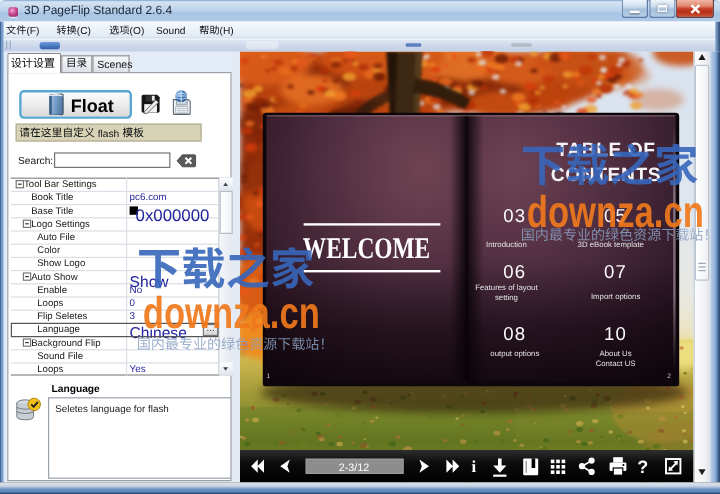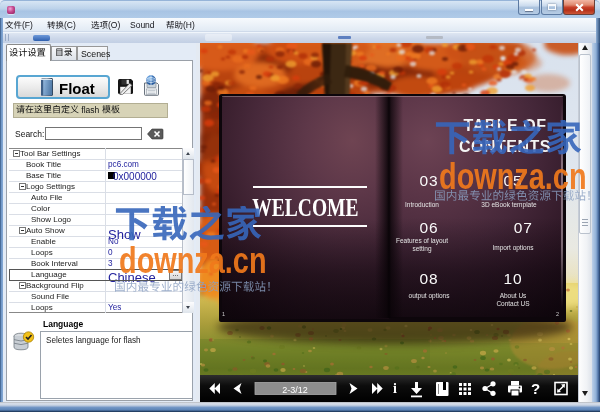--- a/index.html
+++ b/index.html
@@ -4,20 +4,21 @@
 html,body{width:600px;height:412px;overflow:hidden;background:#1a1a1a}
 body{font-family:"Liberation Sans",sans-serif;position:relative}
 .a{position:absolute}
 #win{position:absolute;left:0;top:0;width:600px;height:412px;background:#e3ebf6}
 .tri{width:0;height:0}
 </style></head><body>
 <div id="win">
 
 <div class="a" style="left:0;top:0;width:600px;height:18px;background:linear-gradient(180deg,#d7e5f4 0%,#bcd2ea 45%,#a8c4e4 60%,#b0cbe8 100%);border-top:1px solid #96b4d8;border-radius:5px 5px 0 0"></div>
 <div class="a" style="left:7px;top:6px;width:8px;height:8px;border-radius:2px;background:radial-gradient(circle at 40% 35%,#f2a8d8 0%,#c4488e 45%,#8c2060 100%);box-shadow:0 1px 1px rgba(255,255,255,.6)"></div>
+<div class="a" style="left:20px;top:4px;font-size:10px;color:#1c2636;letter-spacing:0">3D PageFlip Standard 2.6.4</div>
 <div class="a" style="left:518px;top:0;width:22px;height:15px;border:1px solid #5c7aa2;border-top:none;border-radius:0 0 3px 3px;background:linear-gradient(180deg,#eef4fa 0%,#ccdcee 40%,#a8c0dc 55%,#b6cce4 100%)">
  <div class="a" style="left:6px;top:9px;width:8px;height:2px;background:#fff;box-shadow:0 1px 1px rgba(60,76,100,.7)"></div>
     </div>
 <div class="a" style="left:540.5px;top:0;width:22px;height:15px;border:1px solid #5c7aa2;border-top:none;border-radius:0 0 3px 3px;background:linear-gradient(180deg,#eef4fa 0%,#ccdcee 40%,#a8c0dc 55%,#b6cce4 100%)">
  <div class="a" style="left:6.5px;top:4px;width:8px;height:6px;border:1px solid #f8fafc;border-top:2px solid #f8fafc;box-shadow:0 0 2px rgba(60,76,100,.8)"></div>
     </div>
 <div class="a" style="left:563px;top:0;width:32px;height:15px;border:1px solid #6a4038;border-top:none;border-radius:0 0 3px 3px;background:linear-gradient(180deg,#f2b6a4 0%,#e08a70 35%,#c8402a 52%,#b43018 72%,#cc5436 100%)">
  <svg class="a" style="left:11px;top:3px" width="9" height="9" viewBox="0 0 9 9">
         <path d="M1.2 1.2 L7.8 7.8 M7.8 1.2 L1.2 7.8" stroke="#fff" stroke-width="2"></path>
       </svg>
@@ -114,21 +115,21 @@
       </defs>
  <path d="M2.5 8 L15 8 L16.5 9.5 L16.5 19.5 Q16.5 20.3 15.7 20.3 L3.3 20.3 Q2.5 20.3 2.5 19.5 Z" fill="#f2f4f6" stroke="#5a6470" stroke-width=".9"></path>
  <path d="M5 8 L14 8 L14 12.5 L5 12.5 Z" fill="#c8d2da" stroke="#7a848e" stroke-width=".6"></path>
  <rect x="4.5" y="14" width="10" height="5.6" fill="#fff" stroke="#8a949e" stroke-width=".6"></rect>
  <path d="M5.5 15.5 h8 M5.5 17 h8 M5.5 18.5 h8" stroke="#aab4be" stroke-width=".7"></path>
  <circle cx="9" cy="5.2" r="4.9" fill="url(#glb)"></circle>
  <path d="M4.8 3.6 Q9 1.2 13.2 3.6 M4.4 6.4 Q9 9 13.6 6.4 M9 .4 L9 10 M4.1 5 L13.9 5" stroke="#d8e8f6" stroke-width=".8" fill="none"></path>
 </svg>
 
 <div class="a" style="left:13px;top:103px;width:155px;height:15px;background:#d7d3b7;border:1px solid #b2ae93"></div>
-<div class="a" style="left:16px;top:105px;white-space:nowrap;display:flex;height:11px">
+<div class="a" style="left:16px;top:105px;white-space:nowrap;display:flex;align-items:center;height:11px">
       <svg style="vertical-align:top" width="63.0" height="9.0" viewBox="0 -84 700 100" preserveAspectRatio="none" fill="#111">
         <path transform="translate(0 0)" d="M10.7 -77.2C15.9 -72.5 22.5 -65.9 25.6 -61.7L30.7 -67.0C27.6 -71.1 20.8 -77.3 15.5 -81.8ZM4.2 -52.6V-45.4H19.2V-8.8C19.2 -4.4 16.2 -1.4 14.4 -0.2C15.7 1.3 17.7 4.4 18.4 6.2C19.8 4.1 22.4 2 39.3 -11.0C38.5 -12.5 37.3 -15.4 36.8 -17.4L26.4 -9.6V-52.6ZM49.4 -21.2H80.8V-13.0H49.4ZM49.4 -26.5V-34.2H80.8V-26.5ZM61.4 -84.0V-76.2H38.2V-70.4H61.4V-64.0H40.7V-58.5H61.4V-51.6H35.2V-45.8H96.0V-51.6H68.8V-58.5H89.9V-64.0H68.8V-70.4H92.9V-76.2H68.8V-84.0ZM42.4 -40.0V7.9H49.4V-7.5H80.8V-0.5C80.8 0.7 80.3 1.1 79 1.2C77.6 1.3 72.8 1.3 67.7 1.1C68.7 2.9 69.6 5.7 69.9 7.6C77 7.6 81.6 7.6 84.3 6.4C87.2 5.3 88 3.3 88 -0.4V-40.0Z"></path>
         <path transform="translate(100 0)" d="M39.1 -84.0C37.7 -78.9 35.9 -73.6 33.8 -68.5H6.3V-61.3H30.5C24.1 -48.5 15.3 -36.6 3.8 -28.6C5 -26.9 6.9 -23.7 7.7 -21.7C11.9 -24.7 15.8 -28.1 19.3 -31.8V7.6H26.8V-40.7C31.5 -47.1 35.6 -54.1 39 -61.3H93.9V-68.5H42.1C43.9 -73 45.5 -77.6 46.9 -82.1ZM59.8 -56.1V-36.8H37.3V-29.8H59.8V-1.4H33.3V5.6H93.8V-1.4H67.3V-29.8H90.0V-36.8H67.3V-56.1Z"></path>
         <path transform="translate(200 0)" d="M6.1 -75.7C11.4 -71 17.5 -64.3 20.3 -59.8L26.5 -64.2C23.6 -68.7 17.3 -75.2 11.9 -79.6ZM25.1 -46.3H4.9V-39.3H17.9V-10.2C13.5 -8.6 8.5 -4.8 3.6 -0.1L8.9 7.2C13.7 1.5 18.6 -3.7 22 -3.7C24.2 -3.7 27.3 -1 31.5 1.3C38.4 5 46.9 6 58.8 6.0C68.9 6 86 5.4 93.9 4.9C94 2.5 95.3 -1.3 96.2 -3.5C86.1 -2.3 70.3 -1.6 59 -1.6C48.2 -1.6 39.3 -2.2 33 -5.7C29.4 -7.6 27.2 -9.3 25.1 -10.3ZM32.6 -51.2C40.5 -45.8 49.2 -39.3 57.6 -32.8C50.1 -25.2 40.7 -19.6 29 -15.5C30.4 -13.9 32.7 -10.6 33.5 -8.9C45.5 -13.7 55.4 -20 63.3 -28.3C72 -21.3 79.8 -14.5 85 -9.2L90.8 -14.8C85.2 -20.1 77 -26.9 68 -33.8C73.9 -41.4 78.5 -50.5 81.8 -61.3H94.5V-68.4H62.0L67 -70.2C65.7 -74.1 62.4 -80.1 59.5 -84.6L52.3 -82.3C55 -78 57.9 -72.3 59.2 -68.4H29.5V-61.3H73.9C71.1 -52.3 67.2 -44.7 62.2 -38.2C53.9 -44.4 45.4 -50.6 37.8 -55.7Z"></path>
         <path transform="translate(300 0)" d="M22.9 -54.4H46.8V-41.6H22.9ZM54 -54.4H78.3V-41.6H54.0ZM22.9 -73.2H46.8V-60.7H22.9ZM54 -73.2H78.3V-60.7H54.0ZM12.2 -23.3V-16.3H46.3V-1.9H5.4V5.1H94.8V-1.9H54.4V-16.3H89.4V-23.3H54.4V-34.9H86.1V-80.0H15.4V-34.9H46.3V-23.3Z"></path>
         <path transform="translate(400 0)" d="M23.9 -41.1H77.4V-26.4H23.9ZM23.9 -48.2V-63.1H77.4V-48.2ZM23.9 -19.4H77.4V-4.6H23.9ZM45.5 -84.2C44.7 -80.2 43.1 -74.7 41.6 -70.3H16.3V8.1H23.9V2.5H77.4V7.6H85.3V-70.3H49.2C50.9 -74.1 52.6 -78.7 54.2 -83.0Z"></path>
         <path transform="translate(500 0)" d="M22.4 -37.8C20.3 -19.7 14.8 -5.4 3.6 3.3C5.4 4.4 8.5 6.9 9.7 8.3C16.4 2.5 21.2 -5.1 24.7 -14.4C33.9 2.9 48.9 6.4 69.8 6.4H93.2C93.5 4.2 94.9 0.6 96 -1.2C91.1 -1.1 73.9 -1.1 70.2 -1.1C64.3 -1.1 58.8 -1.4 53.8 -2.3V-22.5H83.6V-29.5H53.8V-45.9H79.5V-53.2H21.1V-45.9H46.0V-4.4C37.8 -7.5 31.5 -13.4 27.6 -23.9C28.6 -28 29.4 -32.4 30 -37.0ZM42.6 -82.6C44.3 -79.6 46.1 -75.8 47.2 -72.7H8.2V-50.9H15.6V-65.6H84.1V-50.9H91.8V-72.7H55.8C54.8 -76 52.2 -81 50 -84.7Z"></path>
         <path transform="translate(600 0)" d="M41.3 -81.9C44.9 -74.4 49.4 -64.2 51.2 -57.6L58 -60.4C56 -67 51.6 -76.8 47.8 -84.4ZM79.2 -76.7C73 -57.5 63.8 -40.5 50.3 -26.8C37.7 -39.5 27.9 -55.3 21.4 -72.5L14.5 -70.3C21.8 -51.6 31.8 -34.9 44.7 -21.4C33.8 -11.8 20.3 -4 3.6 1.5C5 3.1 6.8 6 7.7 7.9C24.9 1.9 38.8 -6.2 50.1 -16.2C61.6 -5.6 75.2 2.7 91 7.9C92.2 5.9 94.5 2.8 96.2 1.2C80.8 -3.5 67.2 -11.4 55.8 -21.6C70.1 -36.1 79.8 -53.9 86.9 -74.3Z"></path>
       </svg>
       <span style="font-size:8.5px;color:#111">&nbsp;flash&nbsp;</span>
@@ -162,36 +163,36 @@
 <div class="a" style="left:9px;top:302.0px;width:173px;height:1px;background:#dadee6"></div>
 <div class="a" style="left:105px;top:148px;width:1px;height:165px;background:#dadee6"></div>
 <div class="a" style="left:182px;top:148px;width:1px;height:165px;background:#b9bfc9"></div>
 <div class="a" style="left:13px;top:150.0px;width:7px;height:7px;border:1px solid #777;background:#fff"></div>
 <div class="a" style="left:15.0px;top:153.0px;width:3px;height:1px;background:#333"></div>
 <div class="a" style="left:20px;top:149.0px;font-size:8px;color:#1a1a1a;white-space:nowrap">Tool Bar Settings</div>
 <div class="a" style="left:26px;top:160.0px;font-size:8px;color:#1a1a1a;white-space:nowrap">Book Title</div>
 <div class="a" style="left:108px;top:160.0px;font-size:8.2px;color:#23239e">pc6.com</div>
 <div class="a" style="left:26px;top:171.0px;font-size:8px;color:#1a1a1a;white-space:nowrap">Base Title</div>
 <div class="a" style="left:108px;top:172.0px;width:7px;height:7px;background:#000"></div>
-<div class="a" style="left:113px;top:171.0px;font-size:10px;color:#23239e">0x000000</div>
+<div class="a" style="left:113px;top:171.0px;font-size:14px;color:#23239e">0x000000</div>
 <div class="a" style="left:19px;top:183.0px;width:7px;height:7px;border:1px solid #777;background:#fff"></div>
 <div class="a" style="left:21.0px;top:186.0px;width:3px;height:1px;background:#333"></div>
 <div class="a" style="left:26px;top:182.0px;font-size:8px;color:#1a1a1a;white-space:nowrap">Logo Settings</div>
 <div class="a" style="left:31px;top:193.0px;font-size:8px;color:#1a1a1a;white-space:nowrap">Auto File</div>
 <div class="a" style="left:31px;top:204.0px;font-size:8px;color:#1a1a1a;white-space:nowrap">Color</div>
 <div class="a" style="left:31px;top:215.0px;font-size:8px;color:#1a1a1a;white-space:nowrap">Show Logo</div>
 <div class="a" style="left:108px;top:227px;font-size:13px;color:#23239e">Show</div>
 <div class="a" style="left:19px;top:227.0px;width:7px;height:7px;border:1px solid #777;background:#fff"></div>
 <div class="a" style="left:21.0px;top:230.0px;width:3px;height:1px;background:#333"></div>
 <div class="a" style="left:26px;top:226.0px;font-size:8px;color:#1a1a1a;white-space:nowrap">Auto Show</div>
 <div class="a" style="left:31px;top:237.0px;font-size:8px;color:#1a1a1a;white-space:nowrap">Enable</div>
 <div class="a" style="left:108px;top:237.0px;font-size:8.2px;color:#23239e">No</div>
 <div class="a" style="left:31px;top:248.0px;font-size:8px;color:#1a1a1a;white-space:nowrap">Loops</div>
 <div class="a" style="left:108px;top:248.0px;font-size:8.2px;color:#23239e">0</div>
-<div class="a" style="left:31px;top:259.0px;font-size:8px;color:#1a1a1a;white-space:nowrap">Book Interval</div>
+<div class="a" style="left:31px;top:259.0px;font-size:8px;color:#1a1a1a;white-space:nowrap">Flip Seletes</div>
 <div class="a" style="left:108px;top:259.0px;font-size:8.2px;color:#23239e">3</div>
 <div class="a" style="left:31px;top:270.0px;font-size:8px;color:#1a1a1a;white-space:nowrap">Language</div>
 <div class="a" style="left:108px;top:270.0px;font-size:13px;color:#23239e">Chinese</div>
 <div class="a" style="left:19px;top:282.0px;width:7px;height:7px;border:1px solid #777;background:#fff"></div>
 <div class="a" style="left:21.0px;top:285.0px;width:3px;height:1px;background:#333"></div>
 <div class="a" style="left:26px;top:281.0px;font-size:8px;color:#1a1a1a;white-space:nowrap">Background Flip</div>
 <div class="a" style="left:31px;top:292.0px;font-size:8px;color:#1a1a1a;white-space:nowrap">Sound File</div>
 <div class="a" style="left:31px;top:303.0px;font-size:8px;color:#1a1a1a;white-space:nowrap">Loops</div>
 <div class="a" style="left:108px;top:303.0px;font-size:8.2px;color:#23239e">Yes</div>
 <div class="a" style="left:9px;top:269px;width:173px;height:12px;border:1px solid #555"></div>
@@ -752,21 +753,21 @@
 
 <div class="a" style="left:53px;top:143px;width:114px;height:2px;background:#fdfdfd"></div>
 <div class="a" style="left:53px;top:182px;width:114px;height:2px;background:#fdfdfd"></div>
 <div class="a" style="left:38px;top:151px;width:130px;text-align:center;font-family:'Liberation Serif',serif;font-weight:bold;font-size:25px;color:#fff;transform:scale(.78,1);transform-origin:50% 0">WELCOME</div>
 
 <div class="a" style="left:252px;top:72px;width:106px;text-align:center;font-weight:bold;font-size:16px;letter-spacing:.5px;color:#f4f4f4;line-height:21px">TABLE OF<br>CONTENTS</div>
 
 <div class="a" style="left:209px;top:129px;width:40px;text-align:center;font-size:15.5px;color:#fafafa;letter-spacing:1px">03</div>
 <div class="a" style="left:293px;top:129px;width:40px;text-align:center;font-size:15.5px;color:#fafafa;letter-spacing:1px">05</div>
 <div class="a" style="left:209px;top:176px;width:40px;text-align:center;font-size:15.5px;color:#fafafa;letter-spacing:1px">06</div>
-<div class="a" style="left:293px;top:176px;width:40px;text-align:right;font-size:15.5px;color:#fafafa;letter-spacing:1px">07</div>
+<div class="a" style="left:293px;top:176px;width:40px;text-align:center;font-size:15.5px;color:#fafafa;letter-spacing:1px">07</div>
 <div class="a" style="left:209px;top:227px;width:40px;text-align:center;font-size:15.5px;color:#fafafa;letter-spacing:1px">08</div>
 <div class="a" style="left:293px;top:227px;width:40px;text-align:center;font-size:15.5px;color:#fafafa;letter-spacing:1px">10</div>
 <div class="a" style="left:190px;top:158.0px;width:64px;text-align:center;font-size:6.5px;color:#e4e4e4;line-height:8px">Introduction</div>
 <div class="a" style="left:277px;top:158.0px;width:64px;text-align:center;font-size:6.5px;color:#e4e4e4;line-height:8px">3D eBook template</div>
 <div class="a" style="left:190px;top:194.0px;width:64px;text-align:center;font-size:6.5px;color:#e4e4e4;line-height:8px">Features of layout<br>setting</div>
 <div class="a" style="left:281px;top:201.0px;width:64px;text-align:center;font-size:6.5px;color:#e4e4e4;line-height:8px">Import options</div>
 <div class="a" style="left:197px;top:249.0px;width:64px;text-align:center;font-size:6.5px;color:#e4e4e4;line-height:8px">output options</div>
 <div class="a" style="left:281px;top:249.0px;width:64px;text-align:center;font-size:6.5px;color:#e4e4e4;line-height:8px">About Us<br>Contact US</div>
 <div class="a" style="left:22px;top:268px;font-size:5.5px;color:#ccc">1</div>
 <div class="a" style="left:356px;top:268px;font-size:5.5px;color:#ccc">2</div>

